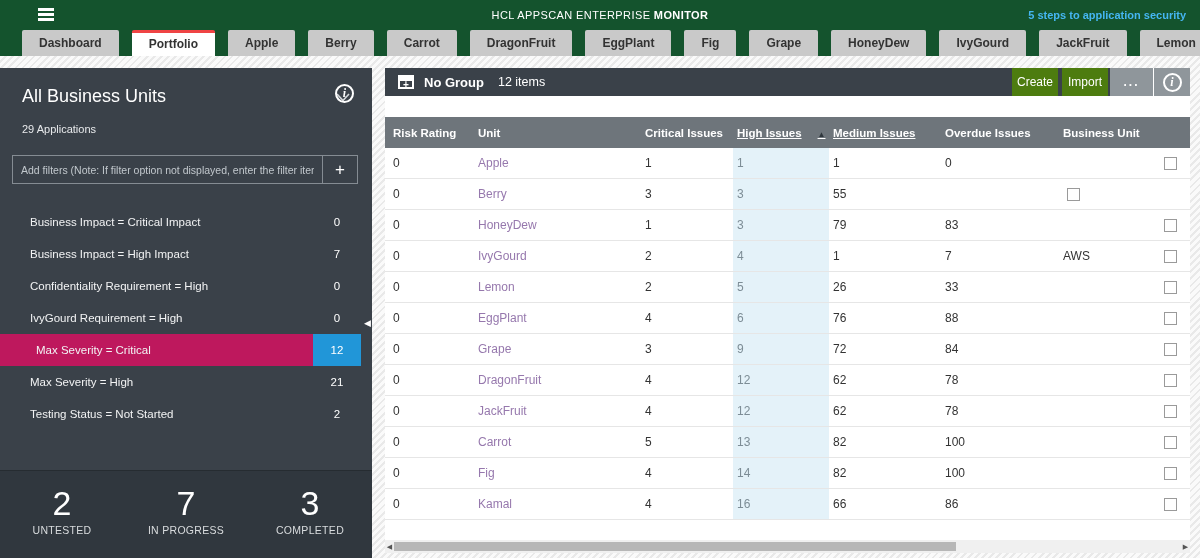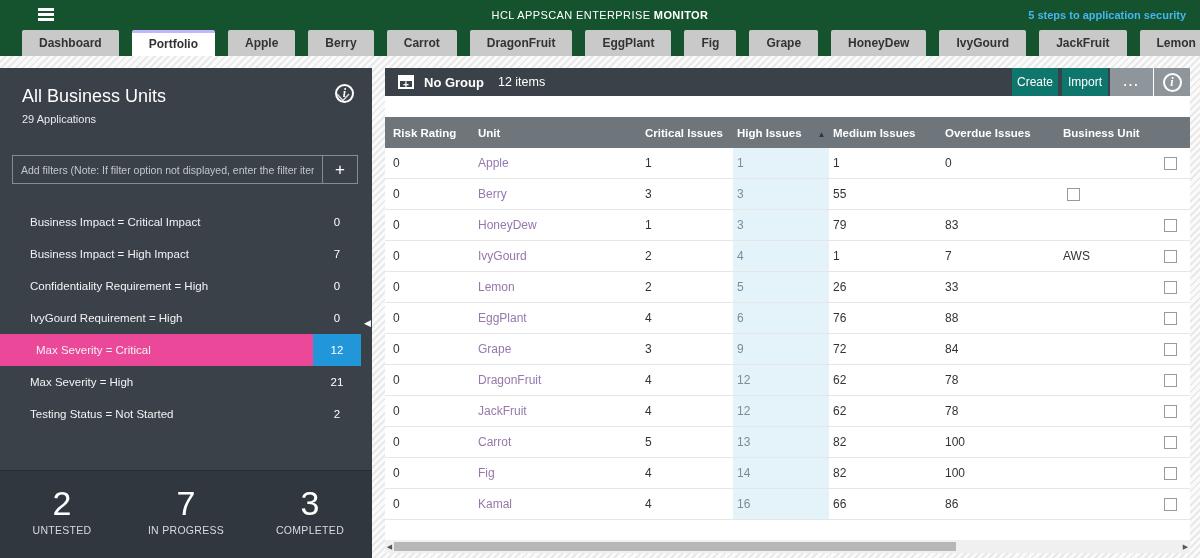--- a/index.html
+++ b/index.html
@@ -15,47 +15,47 @@
   .hamburger { position:absolute; left:38px; top:8px; width:16px; height:13px; cursor:pointer; }
   .hamburger span { display:block; height:2.5px; background:#fff; margin-bottom:2.5px; }
   .title { position:absolute; left:0; right:0; top:9px; text-align:center; color:#fff; font-size:11px; letter-spacing:.4px; }
   .title b { font-weight:bold; }
   .toplink { position:absolute; right:14px; top:9px; color:#45b6f2; font-size:11px; font-weight:bold; cursor:pointer; }
 
   
   .tabs { position:absolute; left:22px; top:30px; display:flex; align-items:flex-end; height:26px; gap:13px; }
   .tab { height:26px; line-height:26px; padding:0 17px; background:#c9c9c9; color:#333;
          font-size:12px; font-weight:bold; border-radius:2px 2px 0 0; cursor:pointer; white-space:nowrap; }
-  .tab.active { background:#fff; border-top:3px solid #c4b5fd; line-height:23px; }
+  .tab.active { background:#fff; border-top:3px solid #ef4444; line-height:23px; }
 
   
   .sidebar { position:absolute; left:0; top:68px; width:372px; height:490px; background:#3a4149; color:#fff; }
   .sb-head { position:relative; padding:18px 0 0 22px; }
   .sb-title-row { display:flex; align-items:center; }
   .sb-title { font-size:18px; font-weight:normal; }
   .sb-chevron { margin-left:auto; margin-right:22px; cursor:pointer; }
   .info-circle { width:19px; height:19px; border:2px solid #fff; border-radius:50%; color:#fff;
                  font-family:"Liberation Serif", serif; font-style:italic; font-weight:bold; font-size:12px;
                  text-align:center; line-height:15px; cursor:pointer; }
   .sb-info { position:absolute; right:18px; top:16px; }
-  .sb-sub { font-size:11px; margin-top:6px; color:#e8eaec; }
+  .sb-sub { font-size:11px; margin-top:16px; color:#e8eaec; }
 
   .filter-box { position:absolute; left:12px; top:87px; width:346px; height:29px; border:1px solid #858c93;
                 display:flex; align-items:stretch; }
   .filter-input { flex:1; background:transparent; border:none; outline:none; color:#e8eaec;
                   font-size:10.5px; padding:0 8px; font-family:"Liberation Sans", sans-serif; }
   .filter-input::placeholder { color:#c2c8cd; opacity:1; }
   .filter-add { width:35px; border-left:1px solid #858c93; color:#fff; font-size:17px; font-weight:normal;
                 display:flex; align-items:center; justify-content:center; cursor:pointer; }
 
   .filter-list { position:absolute; left:0; top:138px; width:361px; }
   .filter-row { height:32px; display:flex; align-items:center; padding-left:30px; cursor:pointer; }
   .filter-row .flabel { font-size:11.5px; color:#f2f3f4; }
   .filter-row .fcount { margin-left:auto; width:48px; height:32px; line-height:32px; text-align:center; font-size:11.5px; }
-  .filter-row.selected { background:#ec4899;padding-left:36px; }
+  .filter-row.selected { background:#be185d;padding-left:36px; }
   .filter-row.selected .fcount { background:#2196d8; }
 
   .collapse-arrow { position:absolute; right:1px; top:250px; color:#fff; font-size:9px; cursor:pointer; }
 
   .sb-stats { position:absolute; left:0; bottom:0; width:372px; height:88px; background:#30373e;
               border-top:1px solid #262c31; display:flex; padding-top:14px; }
   .stat { flex:1; text-align:center; }
   .stat .num { font-size:34px; font-weight:normal; color:#fff; line-height:36px; }
   .stat .lbl { font-size:10.5px; color:#d9dcde; margin-top:3px; letter-spacing:.3px; }
 
@@ -64,27 +64,27 @@
 
   .toolbar { position:relative; height:28px; background:#3a4149; color:#fff; display:flex; align-items:center; }
   .group-icon { width:16px; height:14px; border:2px solid #fff; position:relative; margin:0 10px 0 13px; }
   .group-icon::before { content:""; position:absolute; top:0; left:0; right:0; height:4px; background:#fff; }
   .group-icon::after { content:"+"; position:absolute; bottom:-3px; left:50%; transform:translateX(-50%);
                        color:#fff; font-size:10px; font-weight:bold; }
   .group-label { font-size:13px; font-weight:bold; }
   .items-label { font-size:12.5px; margin-left:14px; }
   .tb-right { margin-left:auto; display:flex; height:28px; align-items:stretch; }
   .btn { font-size:12px; color:#fff; display:flex; align-items:center; justify-content:center; cursor:pointer; }
-  .btn-blue { background:#0f766e; width:46px; margin-left:4px; }
+  .btn-blue { background:#4d7c0f; width:46px; margin-left:4px; }
   .btn-dots { background:#8f969b; width:43px; margin-left:2px; letter-spacing:2px; font-weight:bold; }
   .btn-info { background:#8f969b; width:37px; border-left:1px solid #fff; }
 
   .thead { display:grid; grid-template-columns:93px 167px 88px 96px 116px 118px 97px 1fr;
            height:31px; background:#6e757b; color:#fff; font-size:11.5px; font-weight:bold; align-items:center;margin-top:21px; }
-  .thead .c1 { padding-left:8px; } .thead .c4,.thead .c5 { padding-left:4px; }
+  .thead .c1 { padding-left:8px; } .thead .c4,.thead .c5 { padding-left:4px;text-decoration:underline; }
   .sort { font-size:8px; color:#2f363c; margin-left:16px; }
 
   .trow { display:grid; grid-template-columns:93px 167px 88px 96px 116px 118px 97px 1fr;
           height:31px; border-bottom:1px solid #e6e6e6; font-size:12px; color:#333; background:#fff; }
   .trow > div { line-height:30px; }
   .trow .c1 { padding-left:8px; }
   .trow .c2 { color:#9678ad; cursor:pointer; }
   .trow .c4 { background:#e4f2f9; color:#7d8d96; padding-left:4px; }
   .trow .c5 { padding-left:4px; }
   .cbwrap { display:flex; align-items:center; justify-content:flex-start; }

